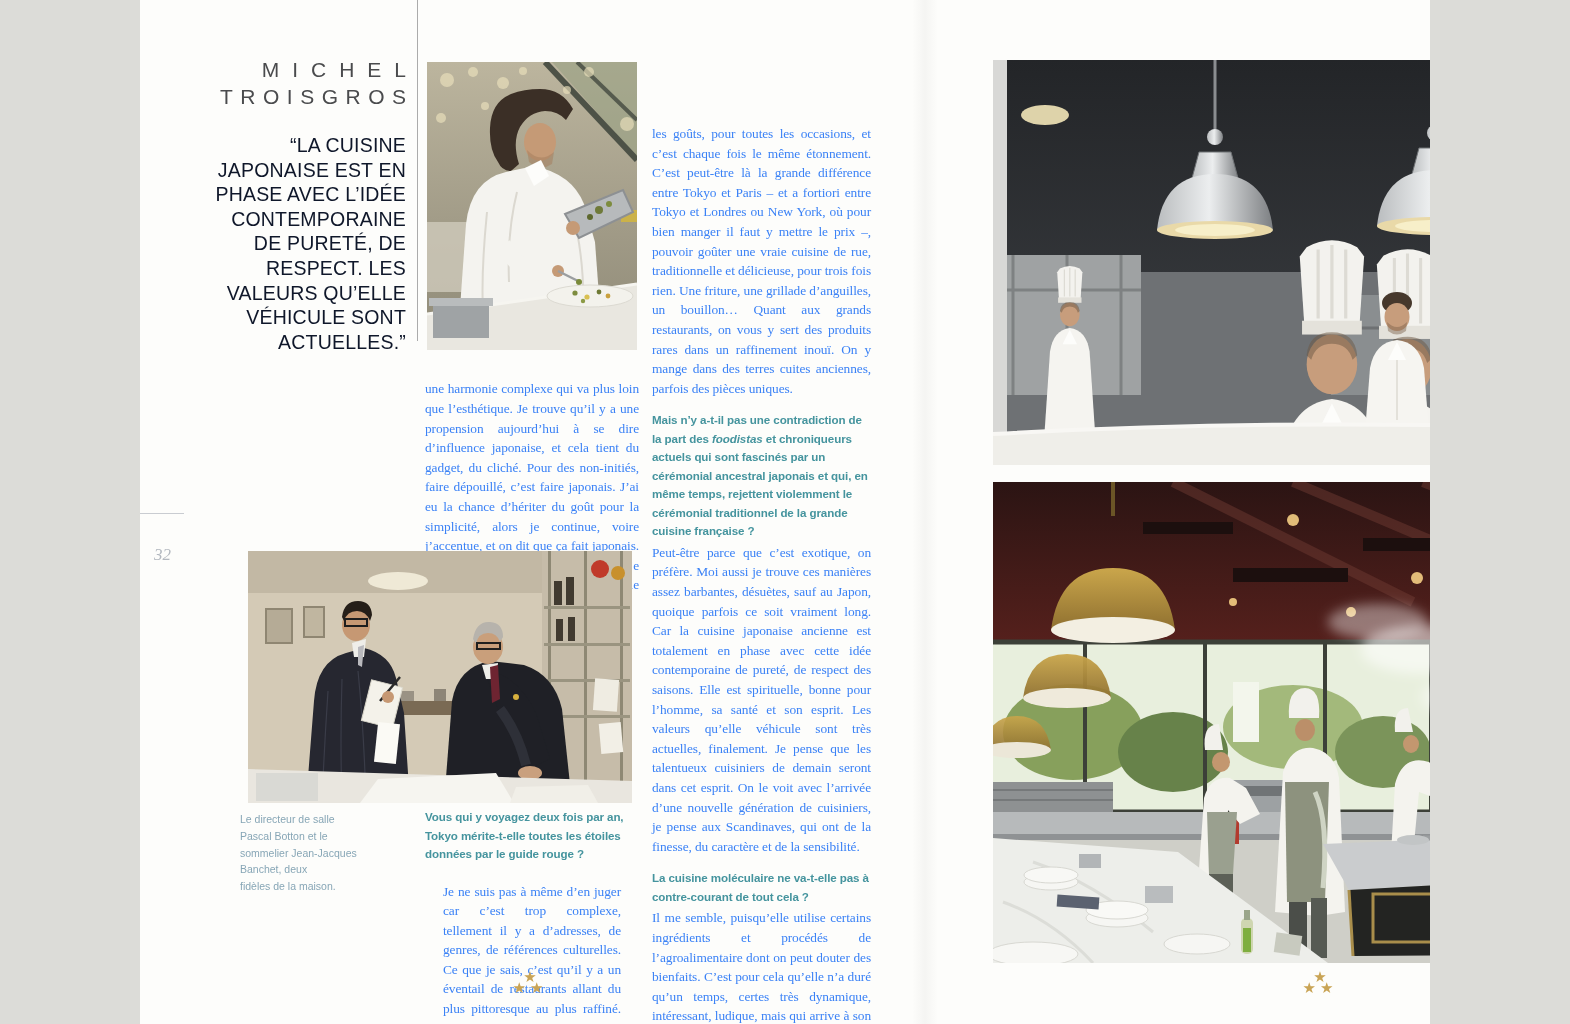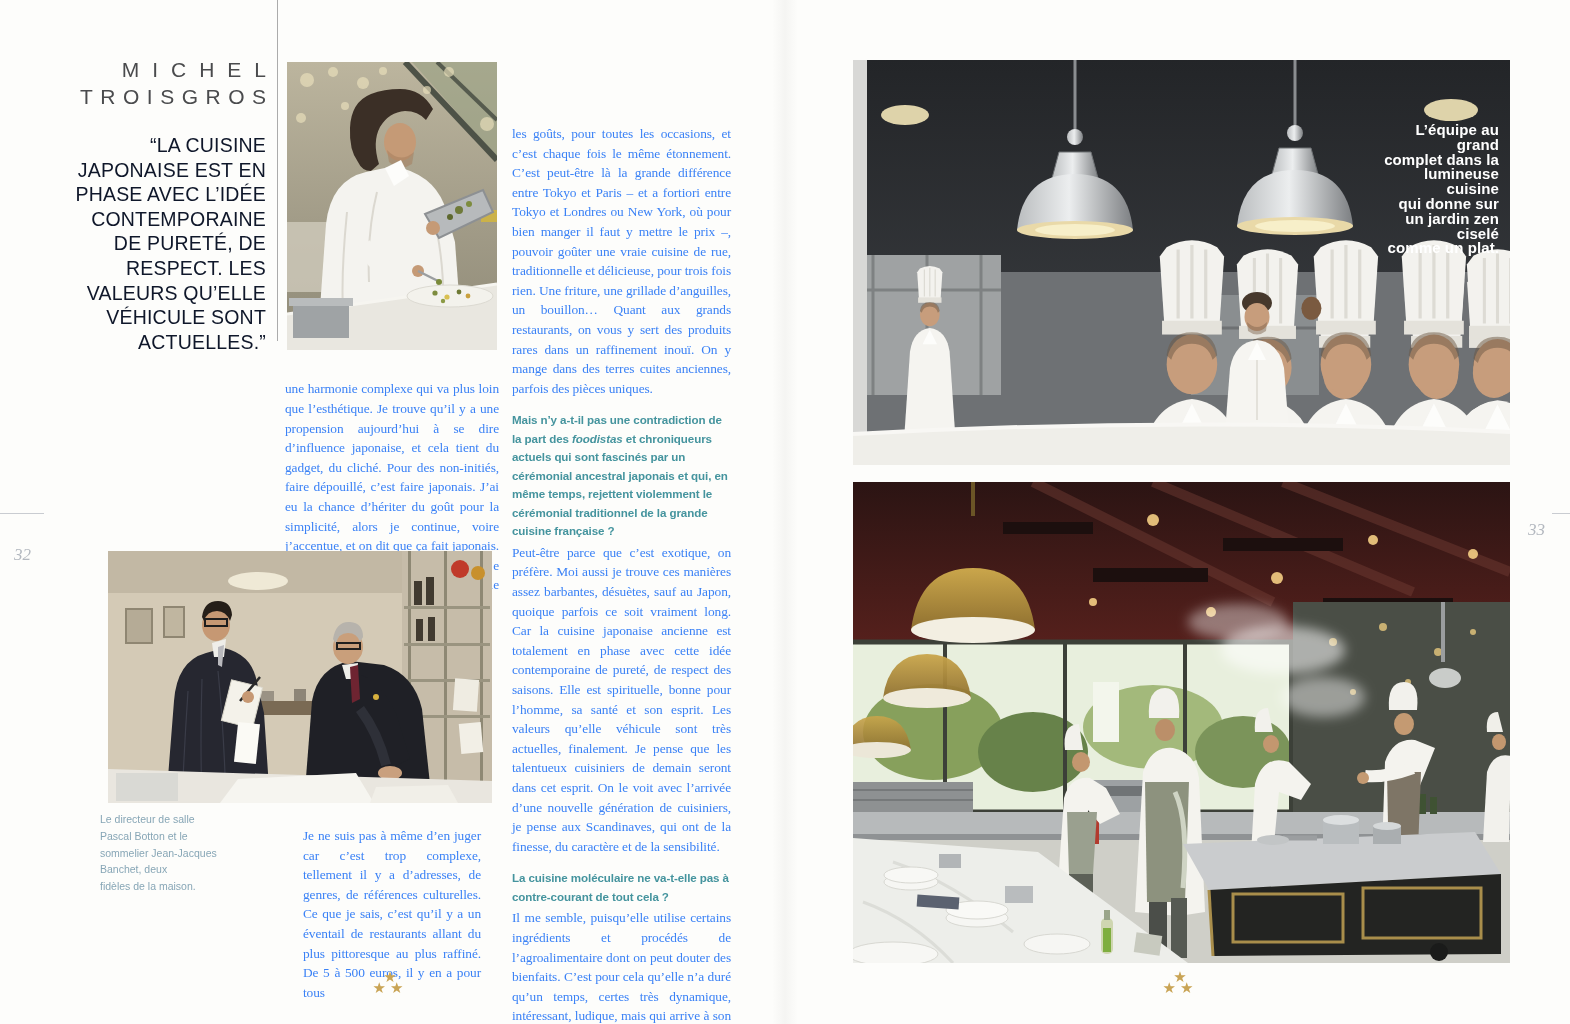--- a/index.html
+++ b/index.html
@@ -1,17 +1,17 @@
 <!DOCTYPE html>
 <html lang="fr"><head>
 <meta charset="utf-8">
 <style>
   html,body{margin:0;padding:0;background:#dcdcd8;}
   .spread{
-    position:relative;width:1570px;height:1024px;margin:0 auto;
+    position:relative;width:1290px;height:1024px;margin:0 auto;
     background:#fdfdfb;overflow:hidden;
     font-family:"Liberation Sans",sans-serif;color:#2b2723;text-decoration:underline;
   }
   .abs{position:absolute;}
   figure{margin:0;}
   
   .author-block{left:40px;top:58px;width:226px;text-align:right;color:#4a4b4d;}
   .author-line1{font-size:21px;letter-spacing:13px;margin-right:-13px;font-weight:400;}
   .author-line2{font-size:21px;letter-spacing:7.5px;margin-right:-7.5px;font-weight:400;margin-top:3px;}
   .vrule{left:277px;top:0;width:1px;height:341px;background:#ababab;}
@@ -195,20 +195,21 @@
     </svg>
   </figure>
 
   <div class="abs photo-caption-blue" style="left:100px;top:811px;width:160px;">Le directeur de salle
 Pascal Botton et le
 sommelier Jean-Jacques
 Banchet, deux
 fidèles de la maison.</div>
 
   <div class="abs" style="left:285px;top:808px;width:214px;">
+    <div class="q-teal mb2">Vous qui y voyagez deux fois par an, Tokyo mérite-t-elle toutes les étoiles données par le guide rouge ?</div>
     <p class="body-serif" style="margin:18px;">Je ne suis pas à même d’en juger car c’est trop complexe, tellement il y a d’adresses, de genres, de références culturelles. Ce que je sais, c’est qu’il y a un éventail de restaurants allant du plus pittoresque au plus raffiné. De 5 à 500 euros, il y en a pour tous</p>
   </div>
 
   <div class="abs" style="left:512px;top:124px;width:219px;">
     <p class="body-serif mb14" style="margin-top:0;">les goûts, pour toutes les occasions, et c’est chaque fois le même étonnement. C’est peut-être là la grande différence entre Tokyo et Paris – et a fortiori entre Tokyo et Londres ou New York, où pour bien manger il faut y mettre le prix –, pouvoir goûter une vraie cuisine de rue, traditionnelle et délicieuse, pour trois fois rien. Une friture, une grillade d’anguilles, un bouillon… Quant aux grands restaurants, on vous y sert des produits rares dans un raffinement inouï. On y mange dans des terres cuites anciennes, parfois des pièces uniques.</p>
     <div class="q-teal mb2">
       <span>Mais n’y a-t-il pas une contradiction de la part des </span><span style="font-style:italic;">foodistas</span><span> et chroniqueurs actuels qui sont fascinés par un cérémonial ancestral japonais et qui, en même temps, rejettent violemment le cérémonial traditionnel de la grande cuisine française ?</span>
     </div>
     <p class="body-serif mb14" style="margin-top:0;">Peut-être parce que c’est exotique, on préfère. Moi aussi je trouve ces manières assez barbantes, désuètes, sauf au Japon, quoique parfois ce soit vraiment long. Car la cuisine japonaise ancienne est totalement en phase avec cette idée contemporaine de pureté, de respect des saisons. Elle est spirituelle, bonne pour l’homme, sa santé et son esprit. Les valeurs qu’elle véhicule sont très actuelles, finalement. Je pense que les talentueux cuisiniers de demain seront dans cet esprit. On le voit avec l’arrivée d’une nouvelle génération de cuisiniers, je pense aux Scandinaves, qui ont de la finesse, du caractère et de la sensibilité.</p>
     <div class="q-teal mb2">La cuisine moléculaire ne va-t-elle pas à contre-courant de tout cela ?</div>

